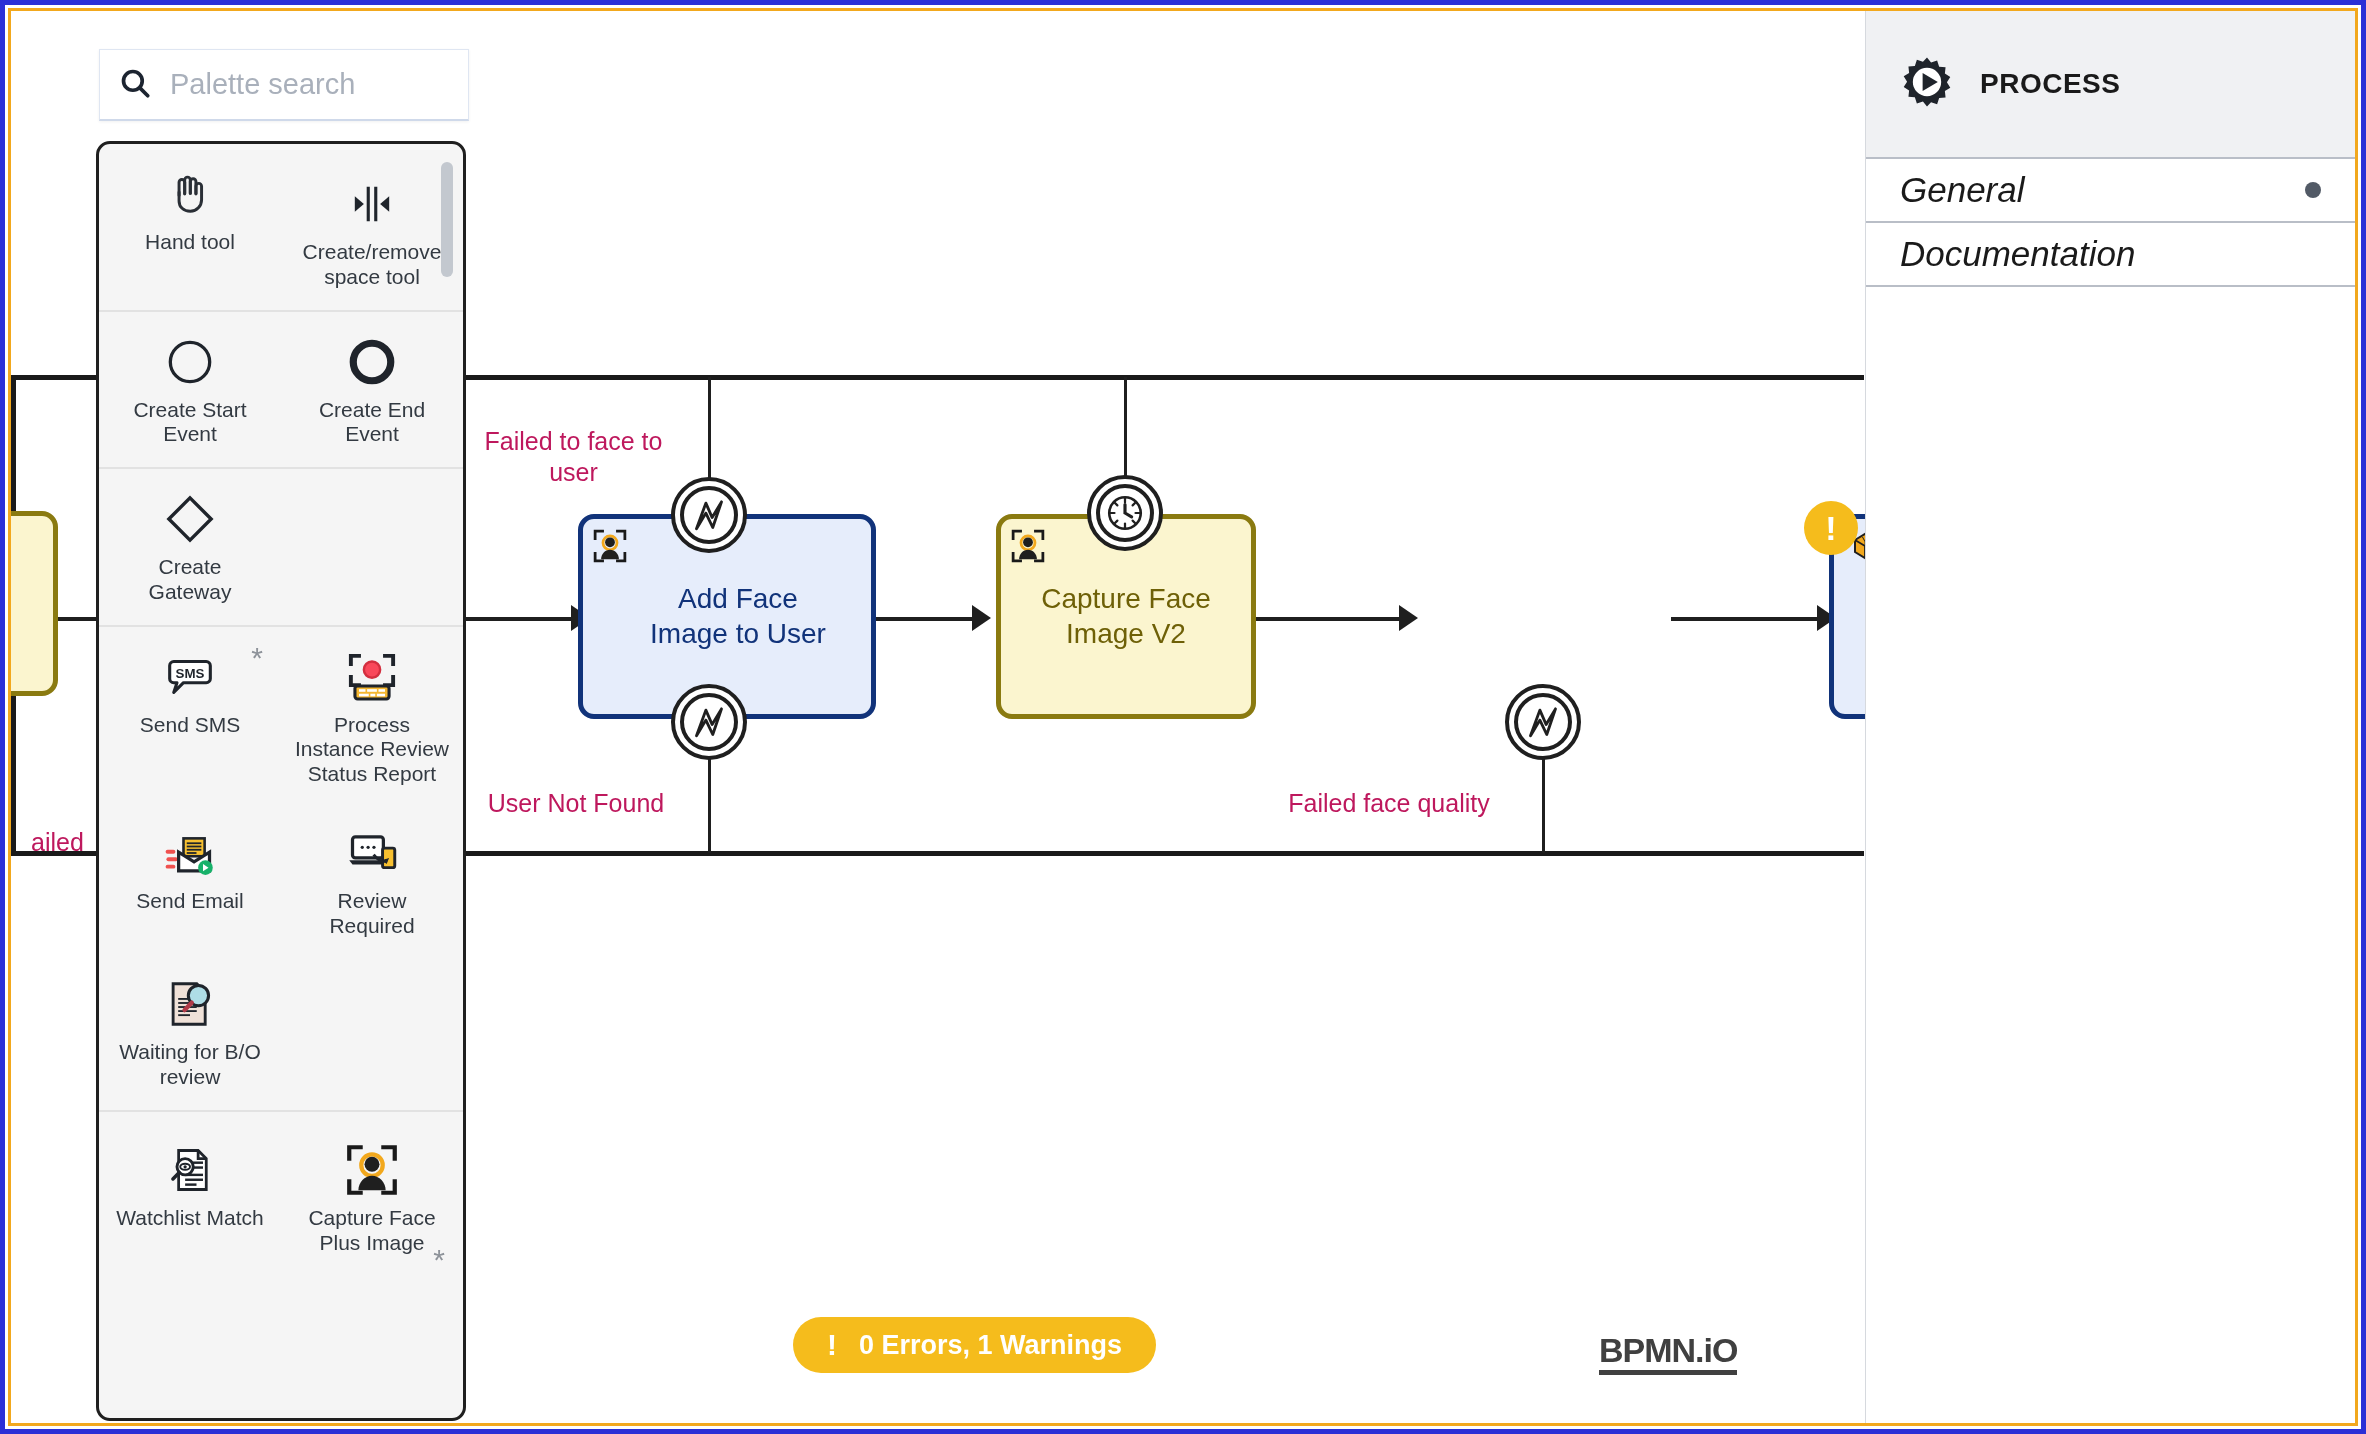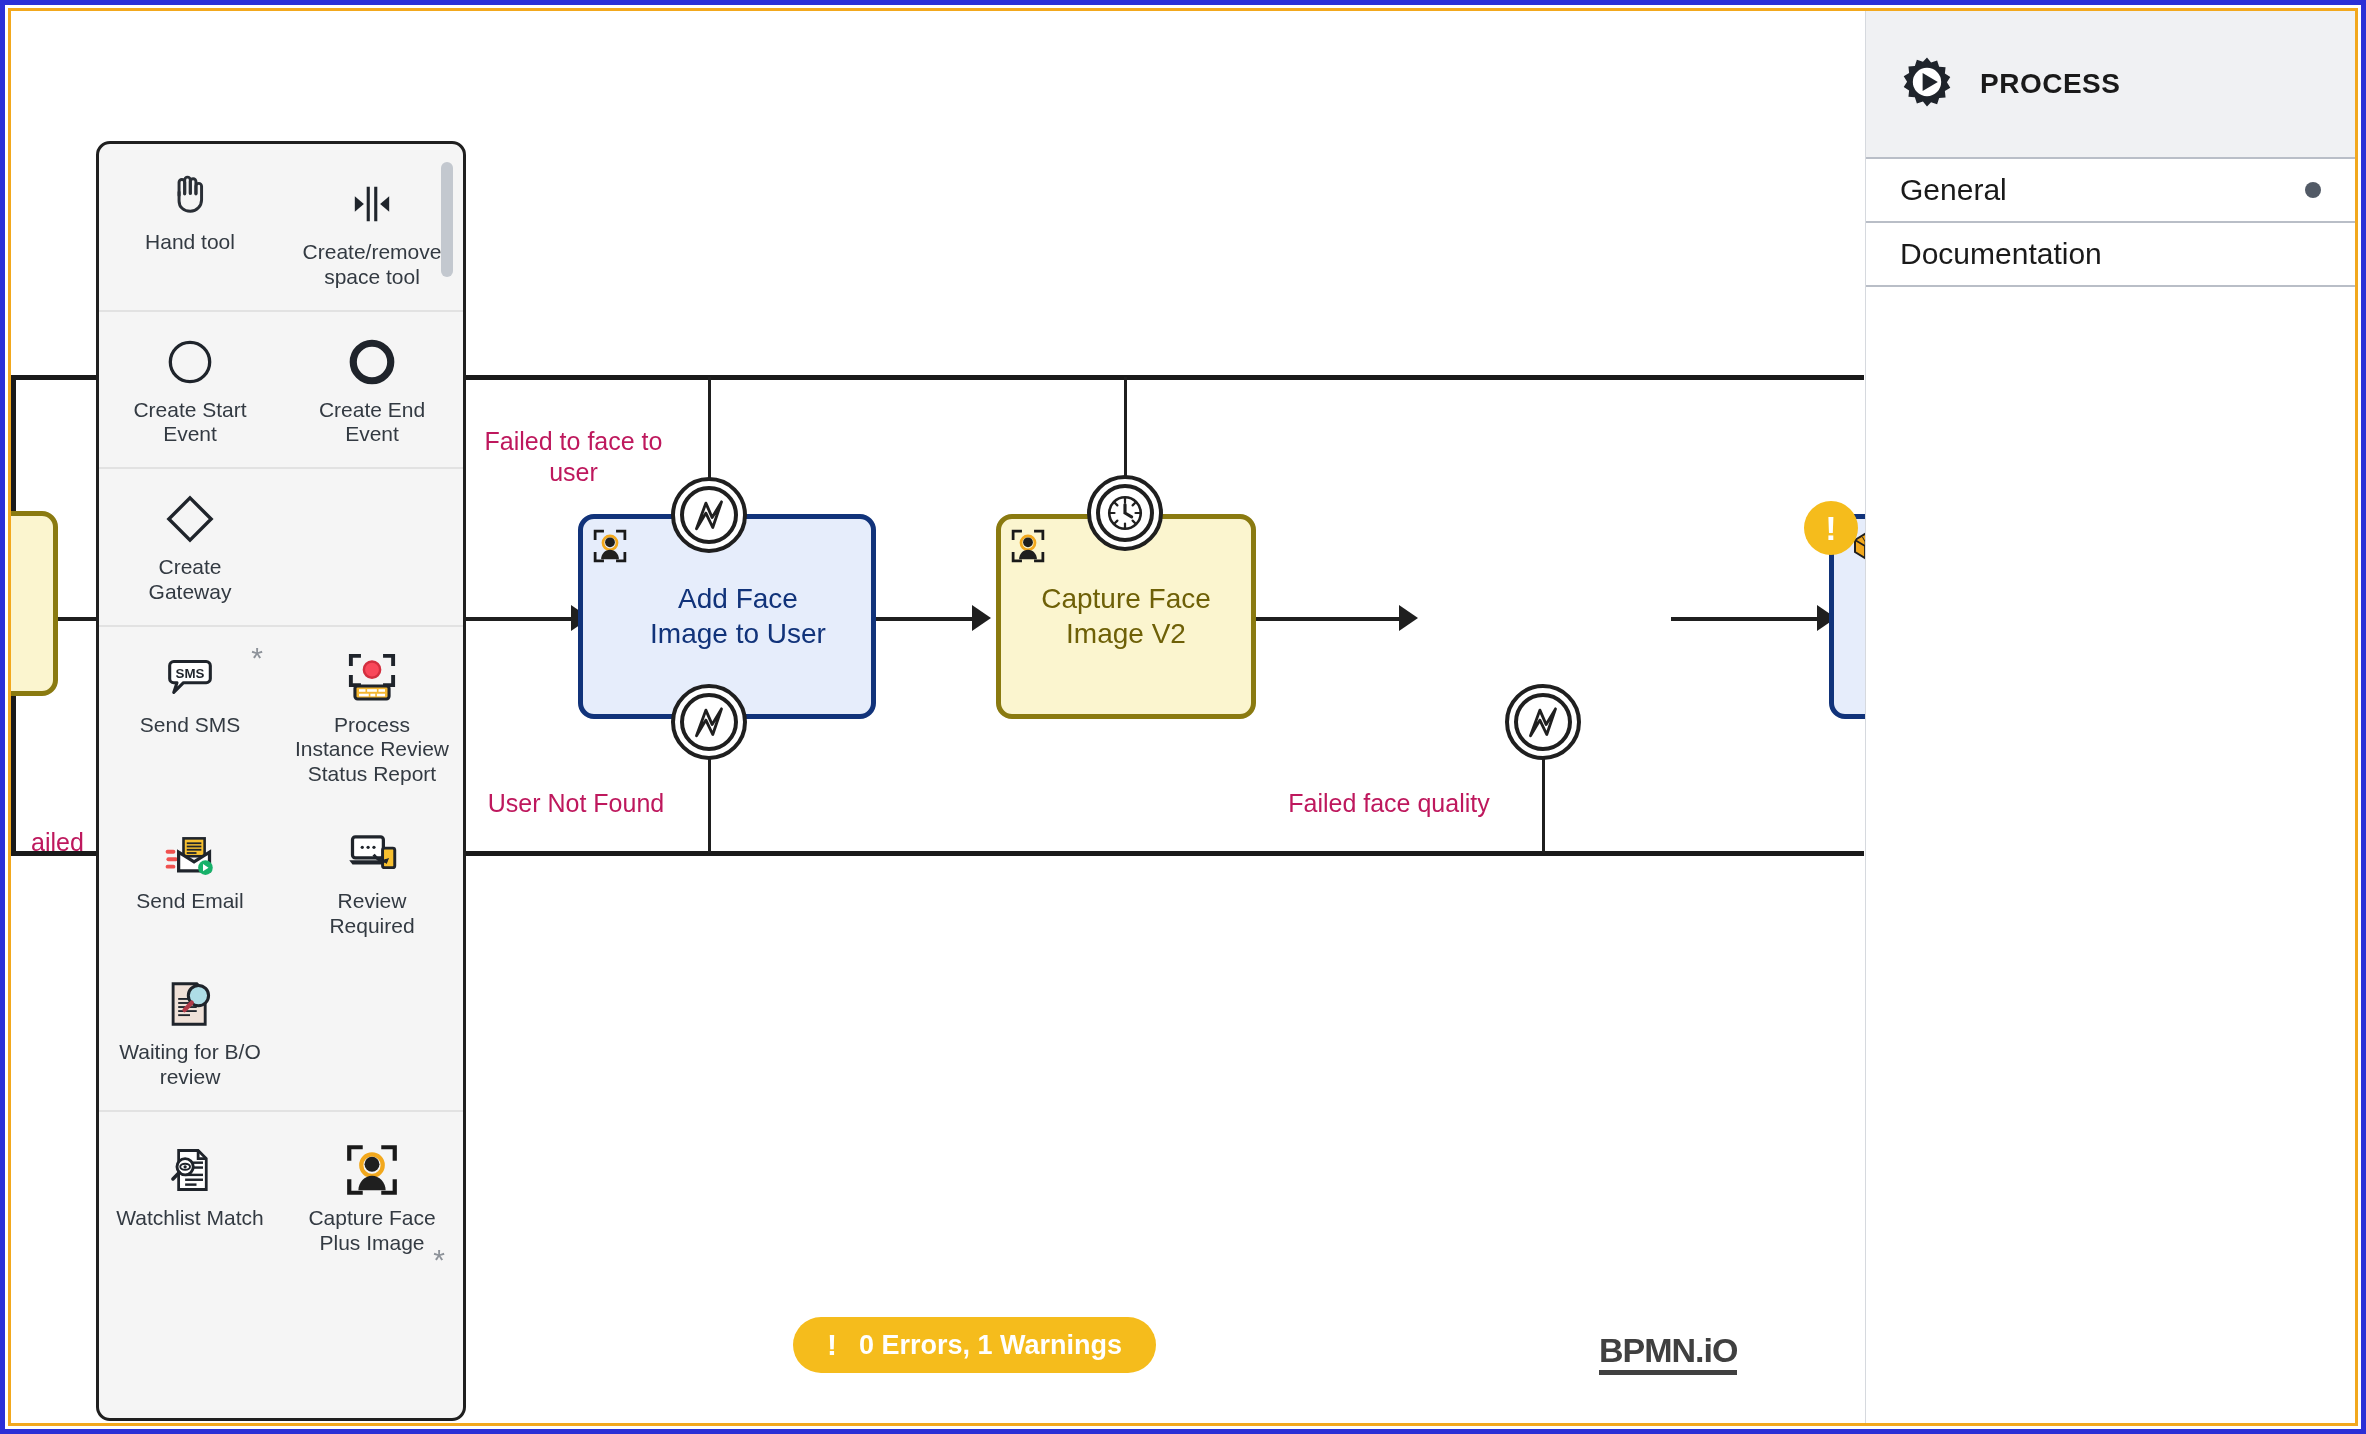--- a/index.html
+++ b/index.html
@@ -209,21 +209,21 @@
     font-size: 28px; font-weight: bold;
     letter-spacing: .5px; color: #1a1a1a;
   }
   .props-row {
     height: 64px;
     border-bottom: 2px solid #b9bec7;
     display: flex; align-items: center; justify-content: space-between;
     padding: 0 34px;
     cursor: pointer;
   }
-  .props-row-label { font-size: 30px; color: #1a1a1a; }
+  .props-row-label { font-size: 35px; color: #1a1a1a; font-style: italic; }
   .props-dot {
     width: 16px; height: 16px; border-radius: 50%;
     background: #525a66;
   }
 
   
   #status-pill {
     position: absolute;
     left: 782px; bottom: 50px;
     height: 56px;
@@ -433,20 +433,29 @@
             <path d="M12 3.5 V15"></path>
             <path d="M8.5 7 L12 3.5 L15.5 7"></path>
             <path d="M5.5 11.5 V20.5 H18.5 V11.5"></path>
           </svg>
         </span>
       </div>
     </div>
 
   </div>
 
+  <div id="palette-search">
+    <span class="mag">
+      <svg viewBox="0 0 24 24" width="34" height="34" fill="none" stroke="#1c2430" stroke-width="2.6" stroke-linecap="round">
+        <circle cx="10.5" cy="10.5" r="6.6"></circle>
+        <line x1="15.6" y1="15.6" x2="21" y2="21"></line>
+      </svg>
+    </span>
+    <input type="text" value="" placeholder="Palette search" style="">
+  </div>
 
   <div id="palette">
     <div id="palette-scroll">
 
       <div class="pal-group">
         <div class="pal-item">
           <span class="pal-icon">
             <svg viewBox="0 0 32 32" width="50" height="50" fill="none" stroke="#2a2f36" stroke-width="1.9" stroke-linecap="round" stroke-linejoin="round">
               <path d="M9 17V8.5a1.8 1.8 0 0 1 3.6 0V16"></path>
               <path d="M12.6 15.6V7a1.8 1.8 0 0 1 3.6 0v8.6"></path>

